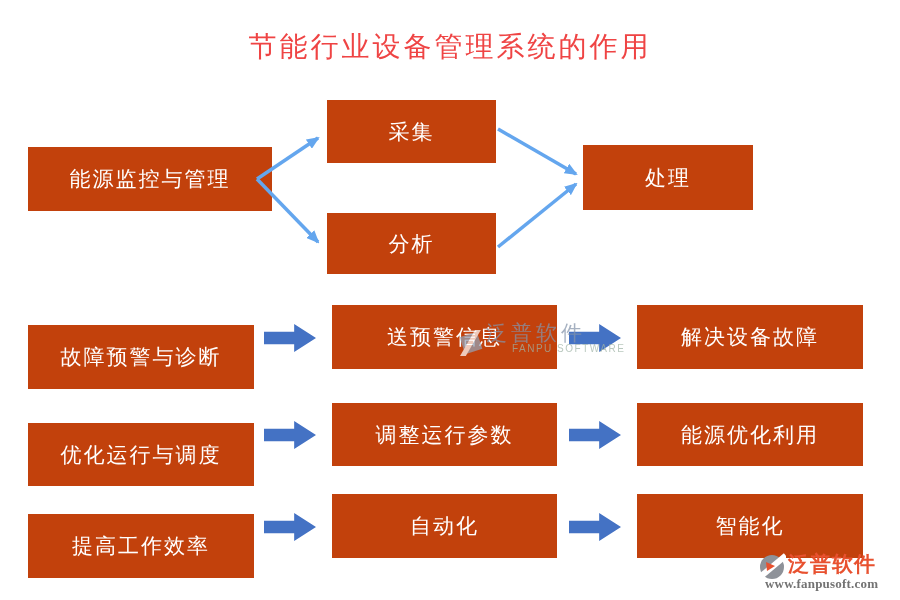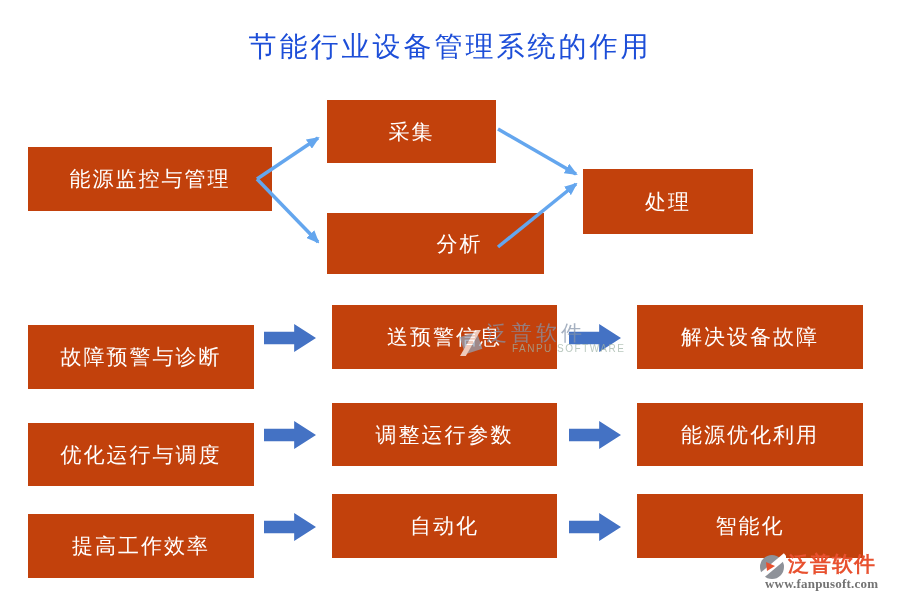--- a/index.html
+++ b/index.html
@@ -3,32 +3,32 @@
 <meta charset="utf-8">
 <style>
   html,body{margin:0;padding:0;background:#ffffff;}
   .canvas{
     position:relative;width:900px;height:600px;background:#ffffff;overflow:hidden;
     font-family:"Liberation Serif","DejaVu Serif",serif;
   }
   .title{
     position:absolute;left:0;top:28px;width:900px;margin:0;
     text-align:center;font-size:28px;font-weight:400;letter-spacing:3px;
-    color:#1d4ed8;
+    color:#ef4444;
   }
   .box{
     position:absolute;background:#c2410c;color:#ffffff;
     display:flex;align-items:center;justify-content:center;
     font-size:21px;letter-spacing:2px;white-space:nowrap;
   }
   
   .node-source{left:28px;top:147px;width:244px;height:64px;}
   .node-collect{left:327px;top:100px;width:169px;height:63px;}
-  .node-analyze{left:327px;top:213px;width:169px;height:61px;padding-left:48px;}
-  .node-process{left:583px;top:145px;width:170px;height:65px;margin-top:24px;}
+  .node-analyze{left:327px;top:213px;width:169px;height:61px;}
+  .node-process{left:583px;top:145px;width:170px;height:65px;}
   
   .col-l{left:28px;width:226px;margin-top:20px;}
   .col-m{left:332px;width:225px;}
   .col-r{left:637px;width:226px;}
   .row-2{top:305px;height:64px;}
   .row-3{top:403px;height:63px;}
   .row-4{top:494px;height:64px;}
   .connectors{position:absolute;left:0;top:0;width:900px;height:600px;pointer-events:none;}
   .block-arrow{
     position:absolute;width:52px;height:28px;background:#4472c4;

